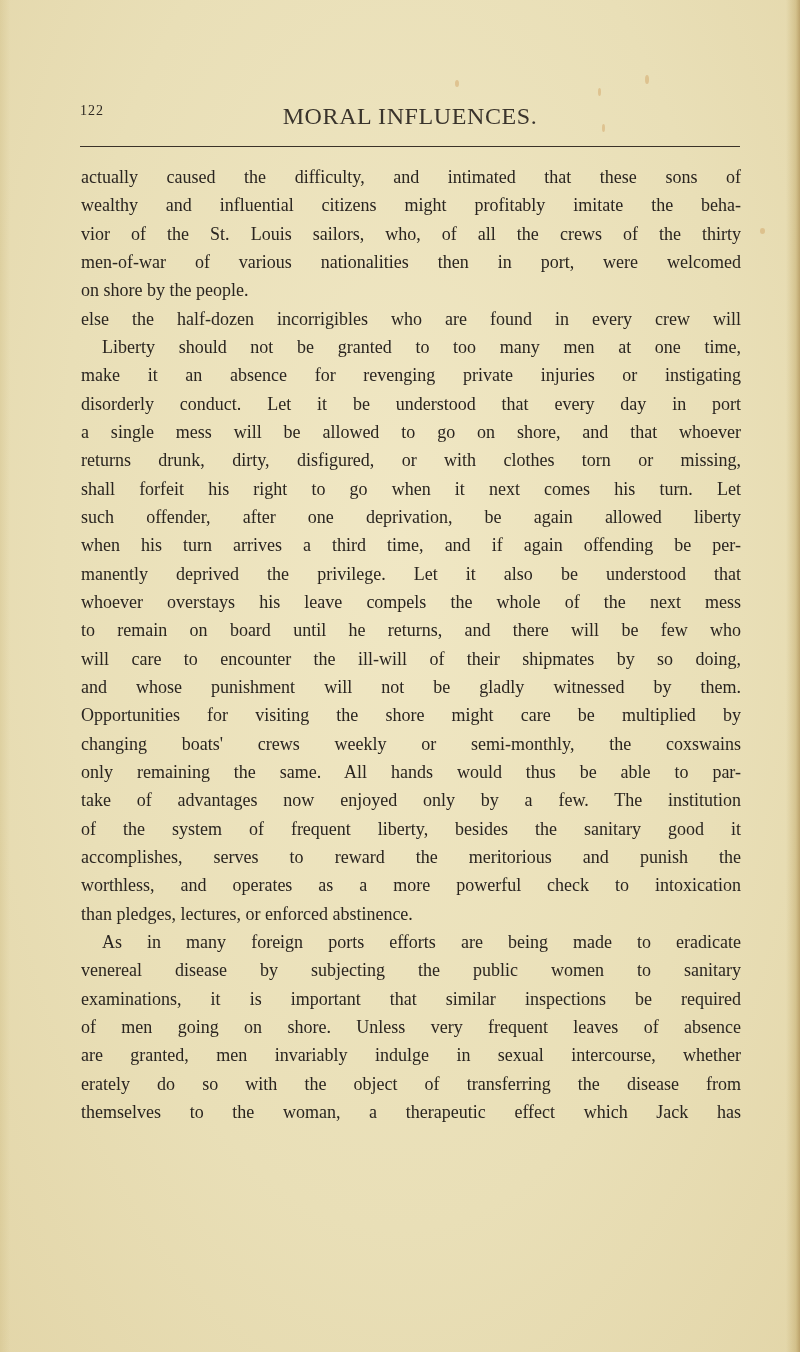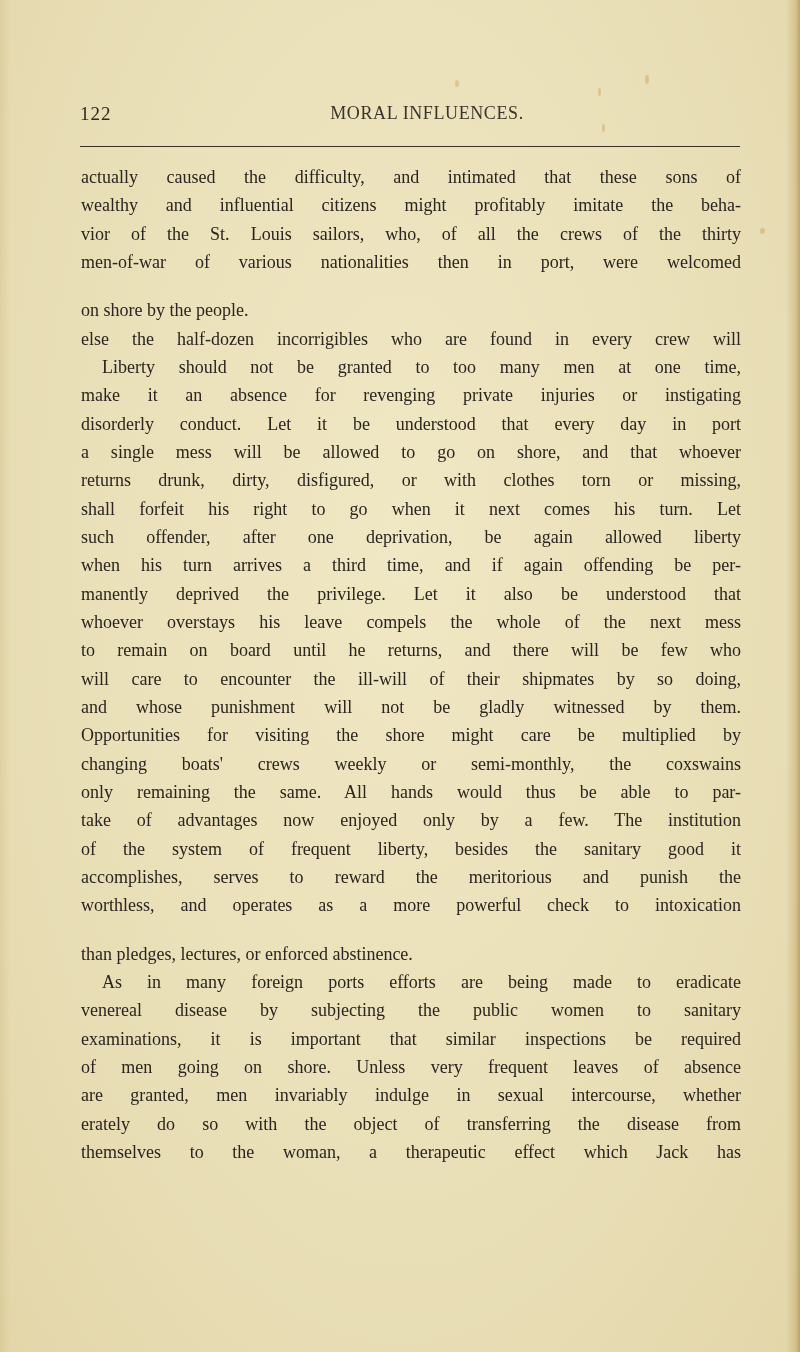--- a/index.html
+++ b/index.html
@@ -41,31 +41,31 @@
       position: absolute;
       top: 103px;
       left: 80px;
       width: 660px;
       height: 24px;
     }
     .page-number {
       position: absolute;
       left: 0;
       top: 0;
-      font-size: 19px;
+      font-size: 14px;
       letter-spacing: 1px;
       color: #2e2822;
     }
     .head-title {
       position: absolute;
-      left: 17px;
+      left: 0;
       width: 660px;
       top: 0;
       text-align: center;
-      font-size: 18px;
+      font-size: 24px;
       letter-spacing: 0.6px;
       color: #3a342c;
       padding-left: 0px;
     }
     .head-rule {
       position: absolute;
       left: 80px;
       top: 146px;
       width: 660px;
       height: 0;
@@ -82,21 +82,20 @@
       height: 28.33px;
       line-height: 28.33px;
       font-size: 18px;
       white-space: nowrap;
       text-align: justify;
       text-align-last: justify;
       color: #2a2520;
     }
     .line.last {
       text-align-last: left;
-      margin-top: 20px;
     }
     .line.indent {
       padding-left: 21px;
     }
     .speck {
       position: absolute;
       border-radius: 50%;
       background: rgba(200,140,70,0.35);
     }
   </style>

